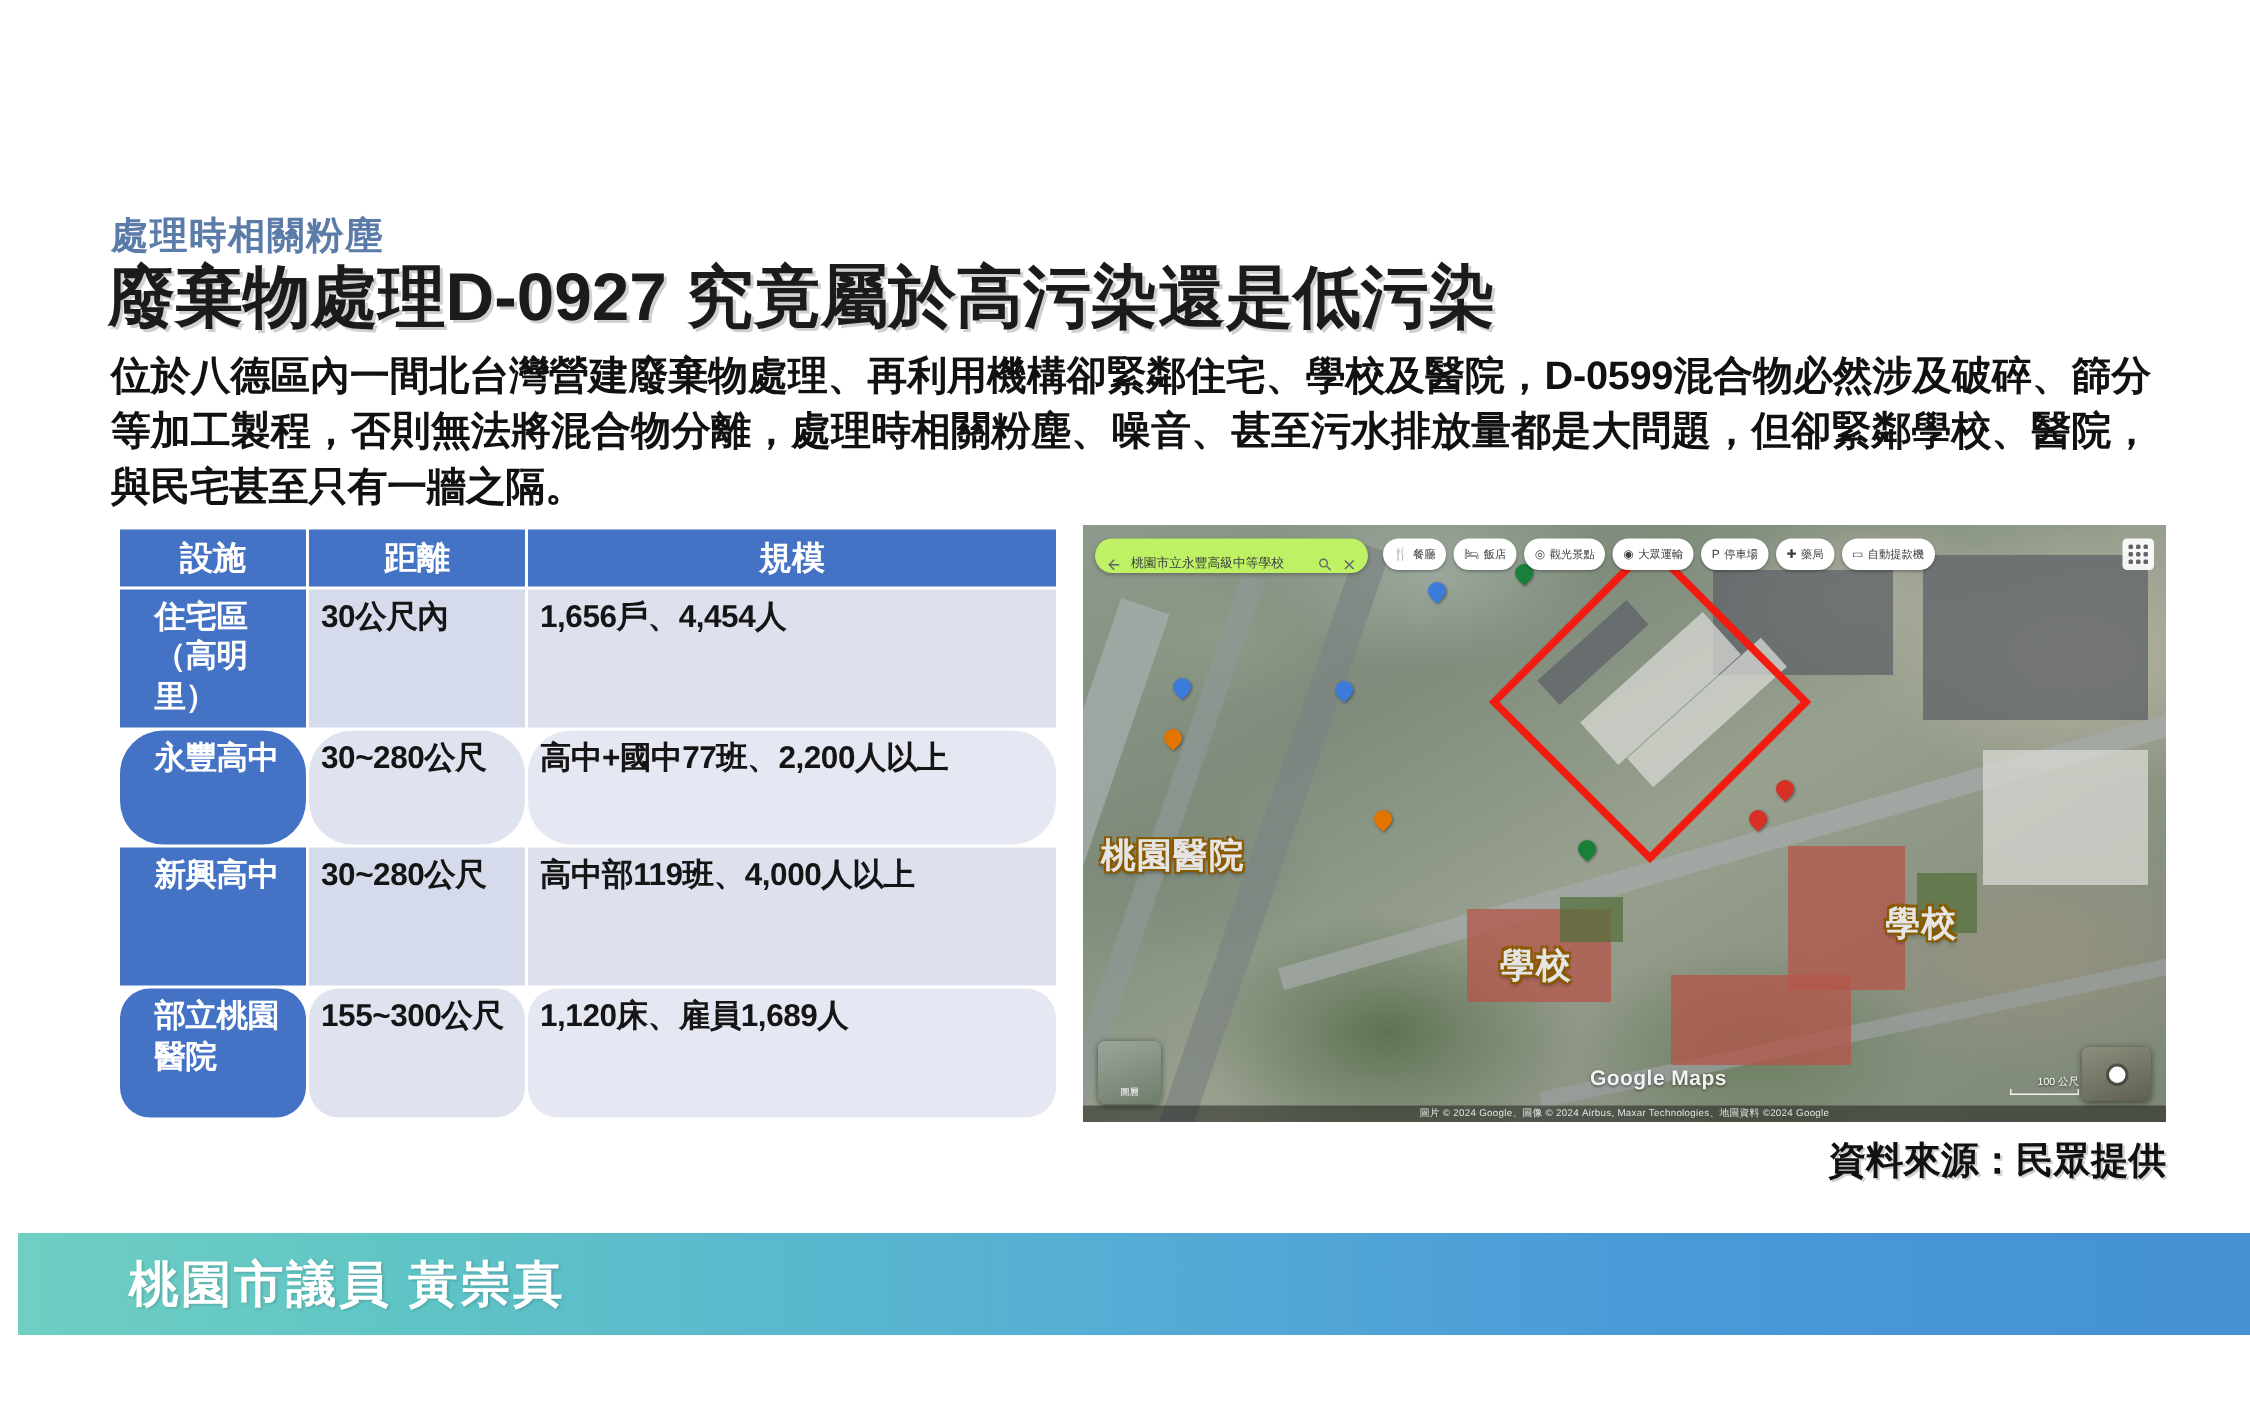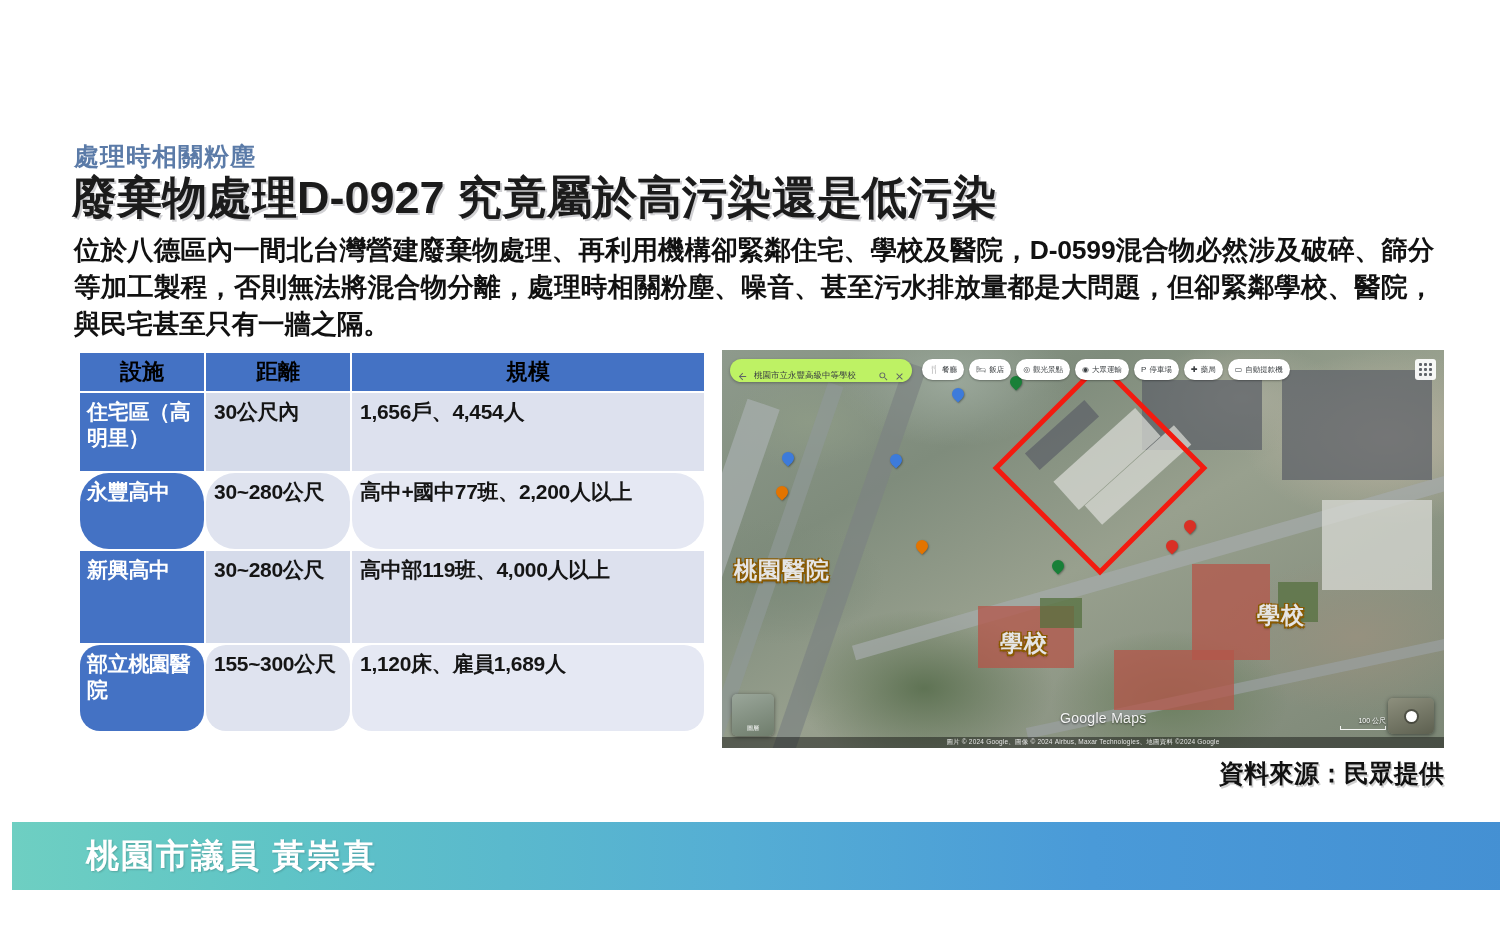--- a/index.html
+++ b/index.html
@@ -61,40 +61,40 @@
     left: 78px;
     top: 351px;
     width: 628px;
     border-collapse: separate;
     border-spacing: 2px;
     table-layout: fixed;
     font-size: 21px;
   }
   .facility-table th {
     background: #4472c4;
-    color: #000000;
+    color: #ffffff;
     font-weight: bold;
     font-size: 22px;
     text-align: center;
     padding: 5px 4px;
     line-height: 1.25;
   }
   .facility-table td {
     vertical-align: top;
     padding: 6px 8px;
     line-height: 1.28;
     color: #151515;
     font-weight: bold;
     letter-spacing: -0.3px;
   }
   .facility-table td.name-cell {
     background: #4472c4;
     color: #ffffff;
     font-weight: bold;
-    padding-left: 7px;
+    padding-left: 23px;
   }
   .facility-table td.dist-cell { background: #d5dbea; }
   .facility-table td.scale-cell { background: #dde1ee; }
   .facility-table tr.alt td.dist-cell { background: #dfe3ef; }
   .facility-table tr.alt td.scale-cell { background: #e5e8f3; }
 
   .col-name  { width: 124px; }
   .col-dist  { width: 144px; }
   .col-scale { width: auto; }
 
@@ -280,21 +280,21 @@
   .pegman {
     width: 11px; height: 11px; border-radius: 50%;
     background: #ffffff;
     box-shadow: 0 0 0 2px rgba(0,0,0,.35);
   }
   .gmaps-watermark {
     position: absolute;
     left: 338px; bottom: 22px;
     font-size: 14px;
     color: rgba(255,255,255,.92);
-    font-weight: 400;
+    font-weight: 700;
     letter-spacing: .3px;
     text-shadow: 0 1px 2px rgba(0,0,0,.6);
     margin-top: 40px;
   }
   .map-attrib {
     position: absolute;
     left: 0; right: 0; bottom: 0;
     height: 11px;
     background: rgba(0,0,0,.42);
     color: rgba(255,255,255,.85);

